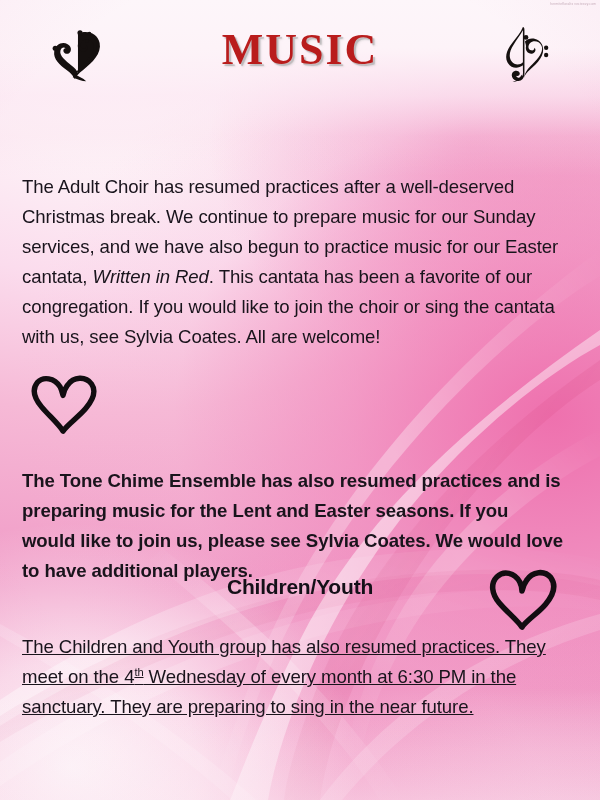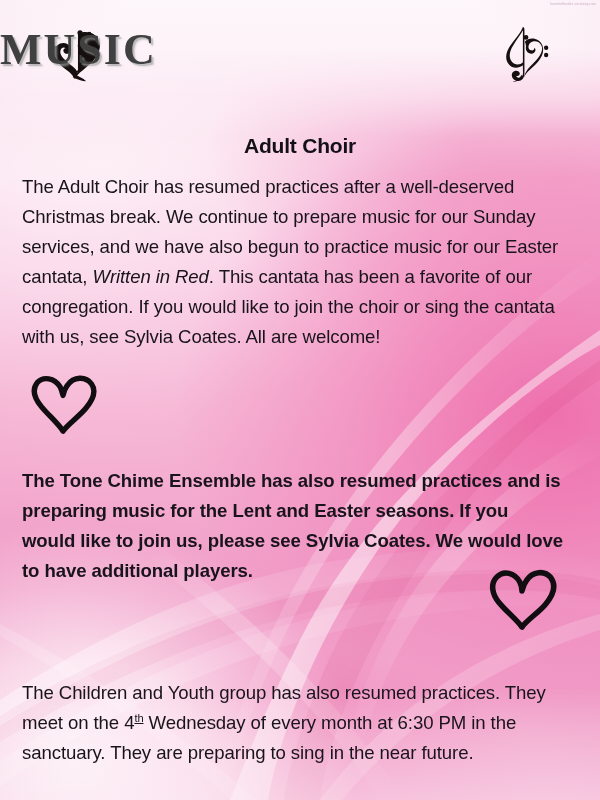--- a/index.html
+++ b/index.html
@@ -48,25 +48,26 @@
     left: 0; top: 0; right: 0;
     height: 108px;
   }
   .clef-left  { position: absolute; left: 48px;  top: 26px; width: 62px; height: 58px; }
   .clef-right { position: absolute; left: 495px; top: 22px; width: 62px; height: 66px; }
   .clef-left svg, .clef-right svg { width: 100%; height: 100%; display: block; }
 
   .title {
     position: absolute;
     left: 0; right: 0; top: 24px;
+    text-align: center;
     font-family: "Liberation Serif", serif;
     font-weight: bold;
     font-size: 44px;
     letter-spacing: 2px;
-    color: #404040;
+    color: #b91c1c;
     text-shadow: 2px 2px 1px rgba(150,150,150,0.55), 3px 3px 2px rgba(200,200,200,0.35);
   }
 
   
   .watermark {
     position: absolute;
     right: 4px; top: 2px;
     font-size: 3.2px;
     letter-spacing: 0.2px;
     color: rgba(150,110,130,0.55);
@@ -96,21 +97,21 @@
     vertical-align: super;
     line-height: 0;
     text-decoration: underline;
   }
 
   #h-adult   { top: 134px; }
   #p-adult   { left: 22px; top: 172px; width: 560px; }
   #h-tone    { top: 381px; }
   #p-tone    { left: 22px; top: 466px; width: 544px; font-weight: bold; }
   #h-child   { top: 575px; }
-  #p-child   { left: 22px; top: 678px; width: 552px; }
+  #p-child   { left: 22px; top: 632px; width: 552px; text-decoration: underline; }
 
   
   .heart { position: absolute; }
   .heart svg { width: 100%; height: 100%; display: block; }
   #heart-left  { left: 24px;  top: 374px; width: 78px; height: 60px; }
   #heart-right { left: 484px; top: 568px; width: 76px; height: 62px; }
 </style>
 </head>
 <body>
 
@@ -199,31 +200,31 @@
           <circle cx="60" cy="26" r="4.6"></circle>
           <circle cx="99" cy="46" r="4.2"></circle>
           <circle cx="99" cy="60" r="4.2"></circle>
           <path d="M52 98 C 48 104, 42 110, 34 112 C 42 112, 50 108, 54 102 Z"></path>
         </g>
       </svg>
     </div>
 
   </div>
 
-  <div class="heading" id="h-adult">Adult Choir</div>
   <div class="para" id="p-adult"><span>The Adult Choir has resumed practices after a well-deserved Christmas break. We continue to prepare music for our Sunday services, and we have also begun to practice music for our Easter cantata, </span><em>Written in Red</em><span>. This cantata has been a favorite of our congregation. If you would like to join the choir or sing the cantata with us, see Sylvia Coates. All are welcome!</span></div>
 
   <div class="heart" id="heart-left">
     <svg viewBox="0 0 100 84">
       <path d="M50 80 C 44 70, 30 58, 20 46 C 10 34, 6 22, 14 12 C 22 3, 38 5, 46 18 C 48 22, 49 26, 50 30 C 51 25, 53 20, 56 16 C 65 3, 82 3, 90 14 C 97 24, 92 36, 82 48 C 72 60, 57 70, 50 80 Z" fill="none" stroke="#120d11" stroke-width="7.5" stroke-linecap="round" stroke-linejoin="round"></path>
     </svg>
   </div>
 
   <div class="para" id="p-tone">The Tone Chime Ensemble has also resumed practices and is preparing music for the Lent and Easter seasons. If you would like to join us, please see Sylvia Coates. We would love to have additional players.</div>
 
+  <div class="heading" id="h-child">Children/Youth</div>
   <div class="para" id="p-child"><span>The Children and Youth group has also resumed practices. They meet on the 4</span><sup>th</sup><span> Wednesday of every month at 6:30 PM in the sanctuary. They are preparing to sing in the near future.</span></div>
 
   <div class="heart" id="heart-right">
     <svg viewBox="0 0 100 84">
       <path d="M50 80 C 43 70, 29 59, 19 47 C 9 35, 7 21, 16 12 C 25 3, 40 6, 47 19 C 49 23, 50 27, 50 31 C 51 26, 53 21, 56 17 C 64 4, 81 3, 89 13 C 97 24, 92 37, 82 49 C 72 61, 57 70, 50 80 Z" fill="none" stroke="#120d11" stroke-width="7.5" stroke-linecap="round" stroke-linejoin="round"></path>
     </svg>
   </div>
 
 </div>
 

